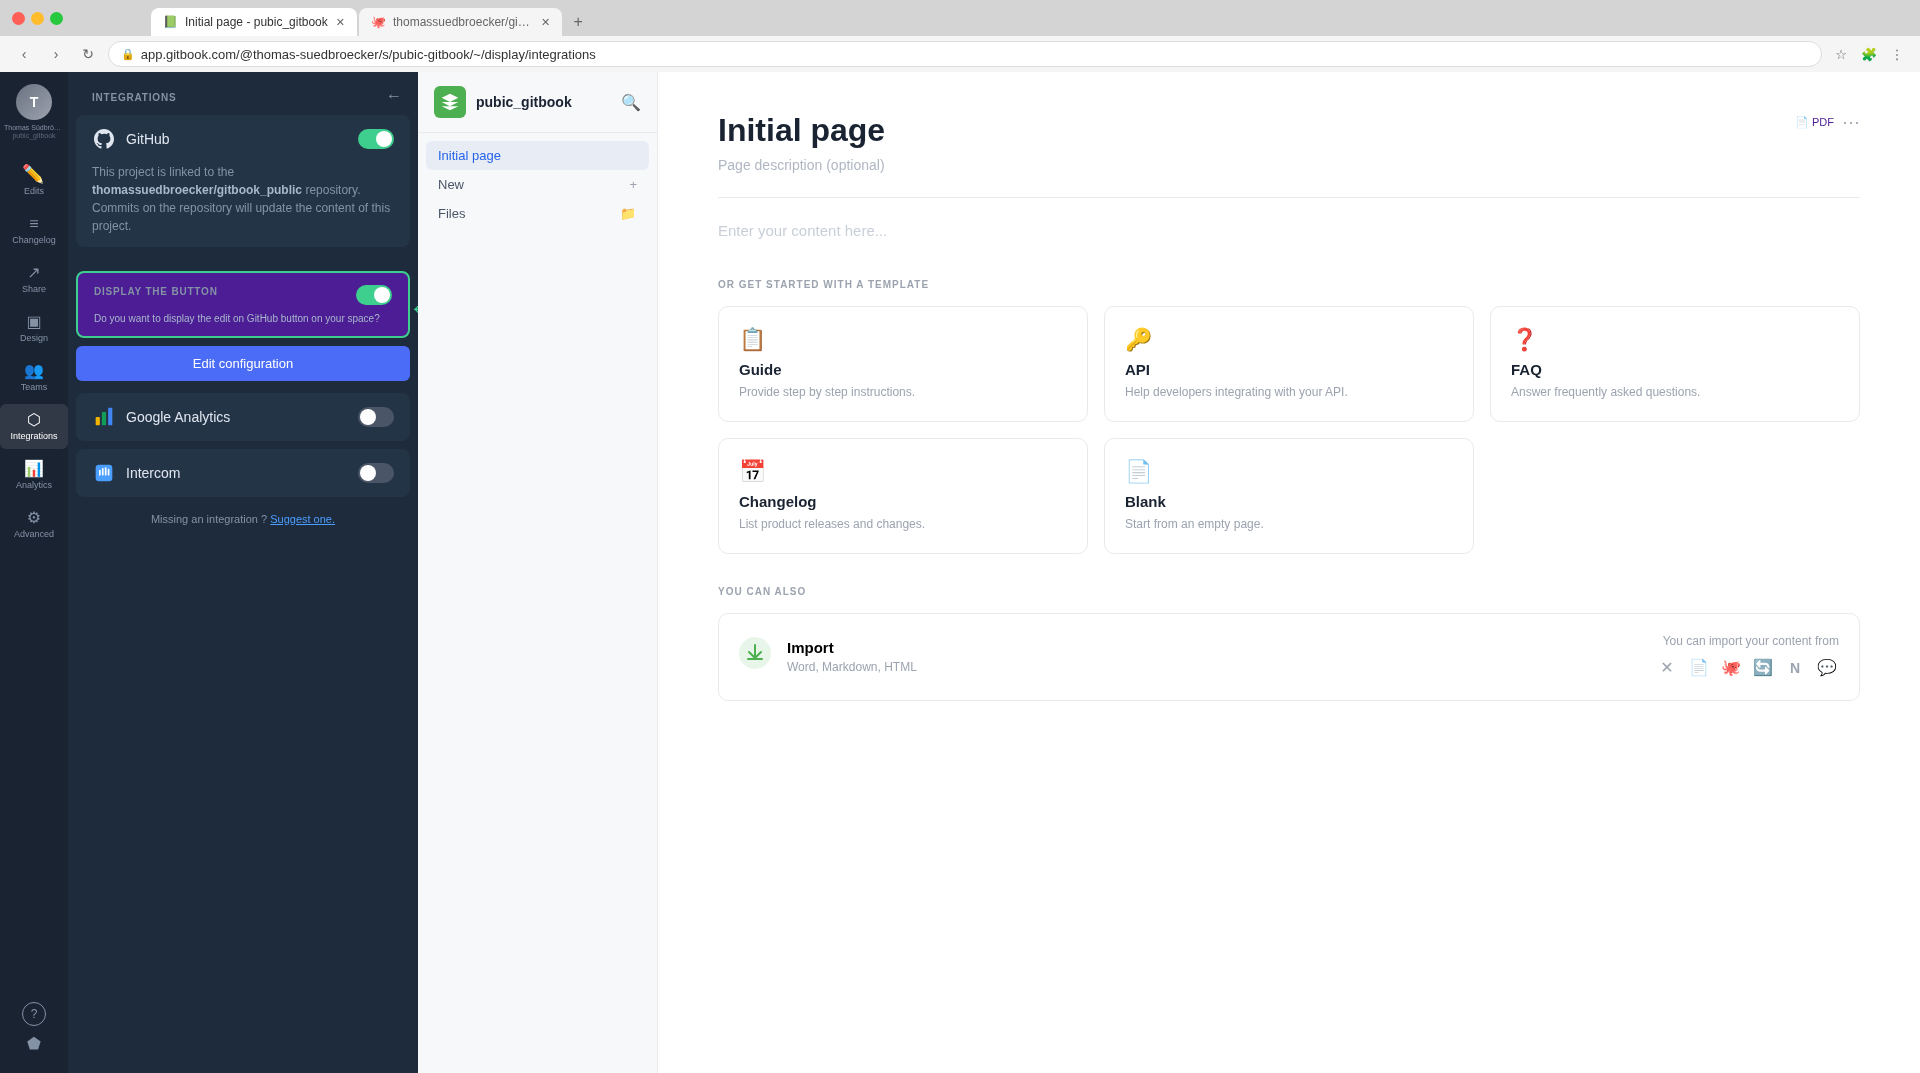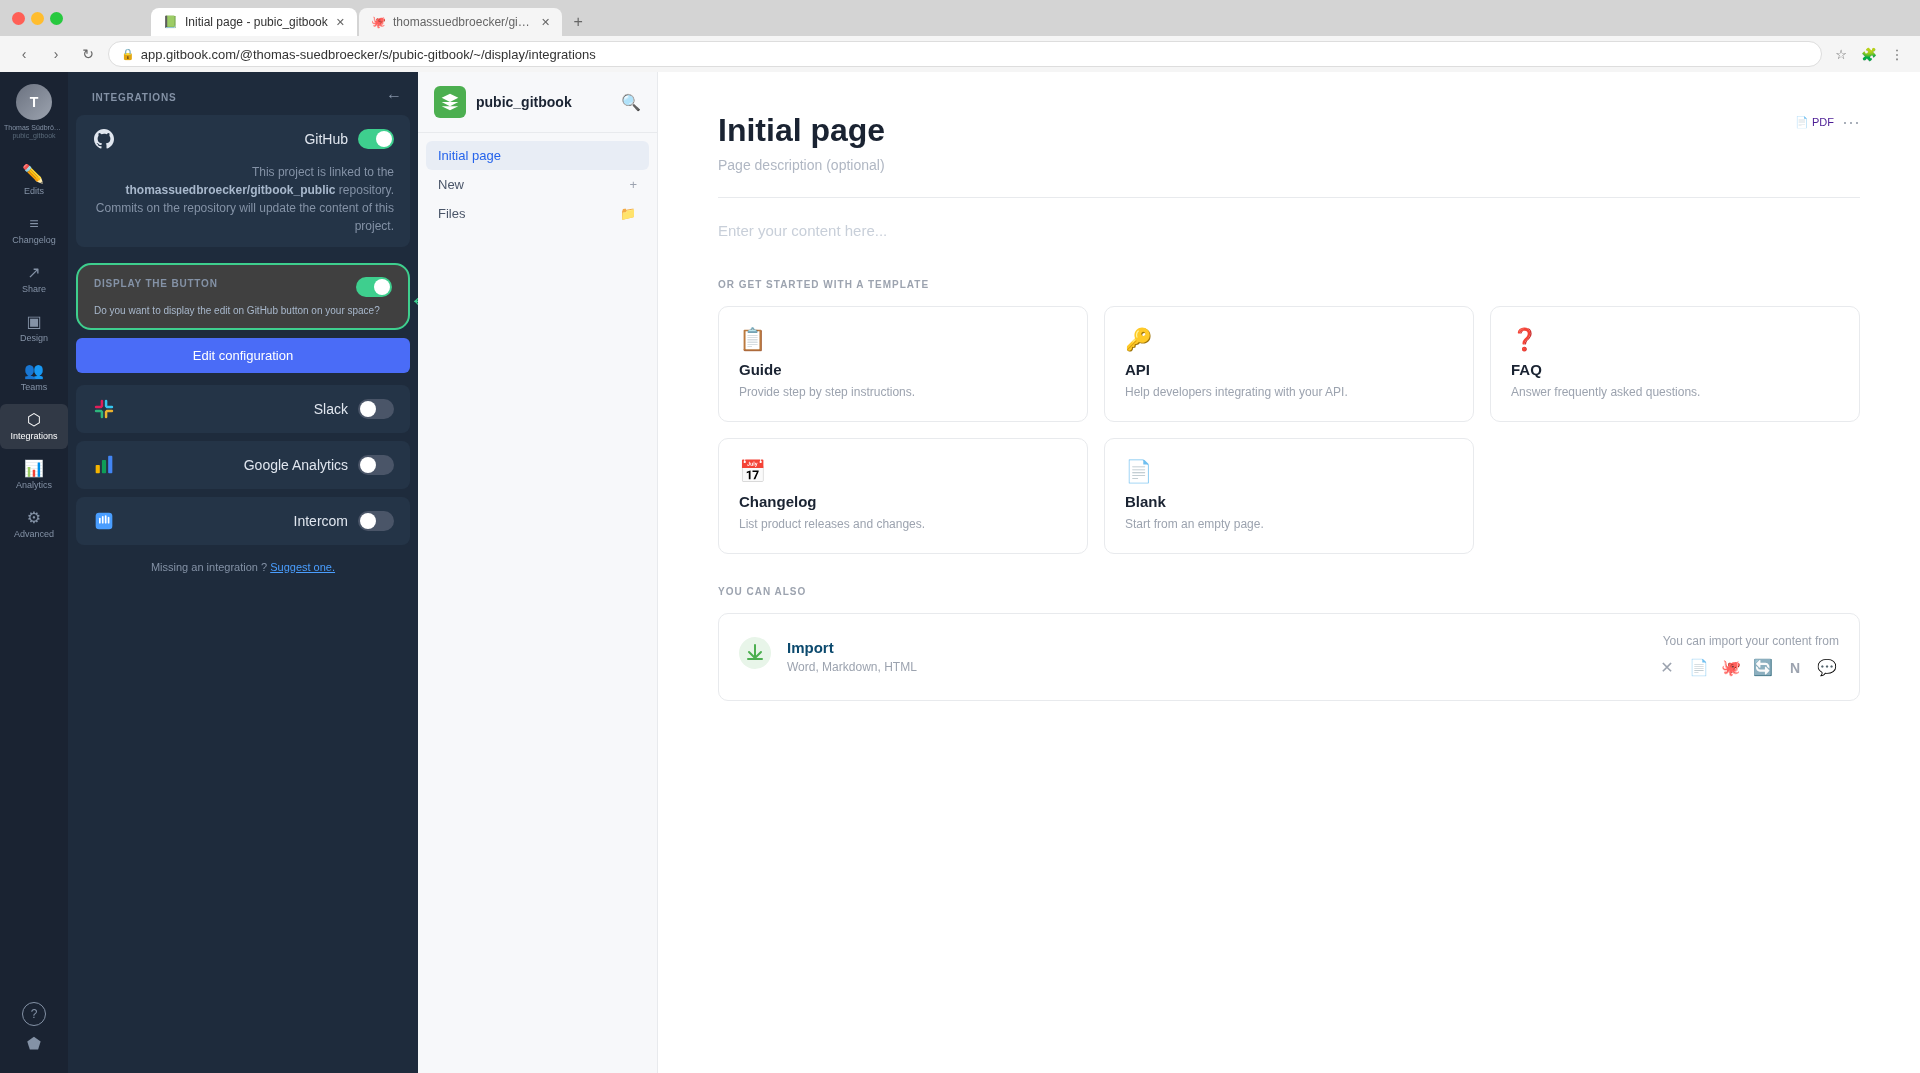--- a/index.html
+++ b/index.html
@@ -154,21 +154,20 @@
       color: #8492a6;
       letter-spacing: 0.08em;
       padding: 16px 16px 8px;
       text-transform: uppercase;
     }
     .integration-item {
       background: #243447;
       margin: 0 8px 8px;
       border-radius: 8px;
       overflow: hidden;
-      text-align: right;
     }
     .integration-header {
       display: flex;
       align-items: center;
       padding: 12px 16px;
       gap: 10px;
     }
     .integration-icon { width: 24px; height: 24px; flex-shrink: 0; display: flex; align-items: center; justify-content: center; font-size: 18px; }
     .integration-name { font-size: 14px; color: #e0e6ef; font-weight: 500; flex: 1; }
     .toggle {
@@ -193,24 +192,24 @@
     .toggle.on .toggle-knob { left: 18px; }
     .toggle.off .toggle-knob { left: 2px; }
     .integration-description {
       padding: 0 16px 12px;
       font-size: 12px;
       color: #8492a6;
       line-height: 1.5;
     }
     .integration-description strong { color: #a8b8cc; font-weight: 600; }
     .integration-highlight {
-      margin: 8px 8px 8px;
+      margin: 16px 8px 8px;
       border: 2px solid #3ecf8e;
-      border-radius: 15px;
-      background: #404040;
+      border-radius: 8px;
+      background: #4c1d95;
       position: relative;
     }
     .highlight-section {
       padding: 12px 16px;
     }
     .highlight-label {
       font-size: 10px;
       font-weight: 700;
       color: #8492a6;
       letter-spacing: 0.08em;
@@ -359,21 +358,21 @@
       border: 1px solid #e8eaed;
       border-radius: 10px;
       padding: 20px;
       display: flex;
       align-items: center;
       gap: 16px;
       cursor: pointer;
     }
     .import-icon { font-size: 28px; }
     .import-info { flex: 1; }
-    .import-name { font-size: 15px; font-weight: 600; color: #0c4a6e; margin-bottom: 4px; }
+    .import-name { font-size: 15px; font-weight: 600; color: #000000; margin-bottom: 4px; }
     .import-desc { font-size: 12px; color: #9ca3af; }
     .import-sources { display: flex; gap: 8px; align-items: center; }
     .import-source-icon { width: 24px; height: 24px; display: flex; align-items: center; justify-content: center; font-size: 16px; color: #9ca3af; }
 
     
     ::-webkit-scrollbar { width: 4px; }
     ::-webkit-scrollbar-track { background: transparent; }
     ::-webkit-scrollbar-thumb { background: #cbd5e0; border-radius: 2px; }
   </style>
 </head>
@@ -495,40 +494,20 @@
             <div class="toggle-knob"></div>
           </div>
         </div>
         <div class="highlight-question">Do you want to display the edit on GitHub button on your space?</div>
       </div>
       <div class="highlight-arrow">←</div>
     </div>
 
     <button class="edit-config-btn">Edit configuration</button>
 
-    <div class="integration-item">
-      <div class="integration-header">
-        <div class="integration-icon">
-          <svg width="20" height="20" viewBox="0 0 24 24" fill="none">
-            <rect x="8" y="1" width="3" height="9" rx="1.5" fill="#E01E5A"></rect>
-            <rect x="1" y="8" width="9" height="3" rx="1.5" fill="#E01E5A"></rect>
-            <rect x="13" y="1" width="3" height="9" rx="1.5" fill="#36C5F0"></rect>
-            <rect x="14" y="8" width="9" height="3" rx="1.5" fill="#36C5F0"></rect>
-            <rect x="8" y="14" width="3" height="9" rx="1.5" fill="#2EB67D"></rect>
-            <rect x="1" y="13" width="9" height="3" rx="1.5" fill="#2EB67D"></rect>
-            <rect x="13" y="14" width="3" height="9" rx="1.5" fill="#ECB22E"></rect>
-            <rect x="14" y="13" width="9" height="3" rx="1.5" fill="#ECB22E"></rect>
-          </svg>
-        </div>
-        <span class="integration-name">Slack</span>
-        <div class="toggle off">
-          <div class="toggle-knob"></div>
-        </div>
-      </div>
-    </div>
 
     <div class="integration-item">
       <div class="integration-header">
         <div class="integration-icon">
           <svg width="20" height="20" viewBox="0 0 24 24">
             <rect x="2" y="12" width="5" height="10" rx="1" fill="#F4B400"></rect>
             <rect x="9.5" y="6" width="5" height="16" rx="1" fill="#0F9D58"></rect>
             <rect x="17" y="1" width="5" height="21" rx="1" fill="#4285F4"></rect>
           </svg>
         </div>

